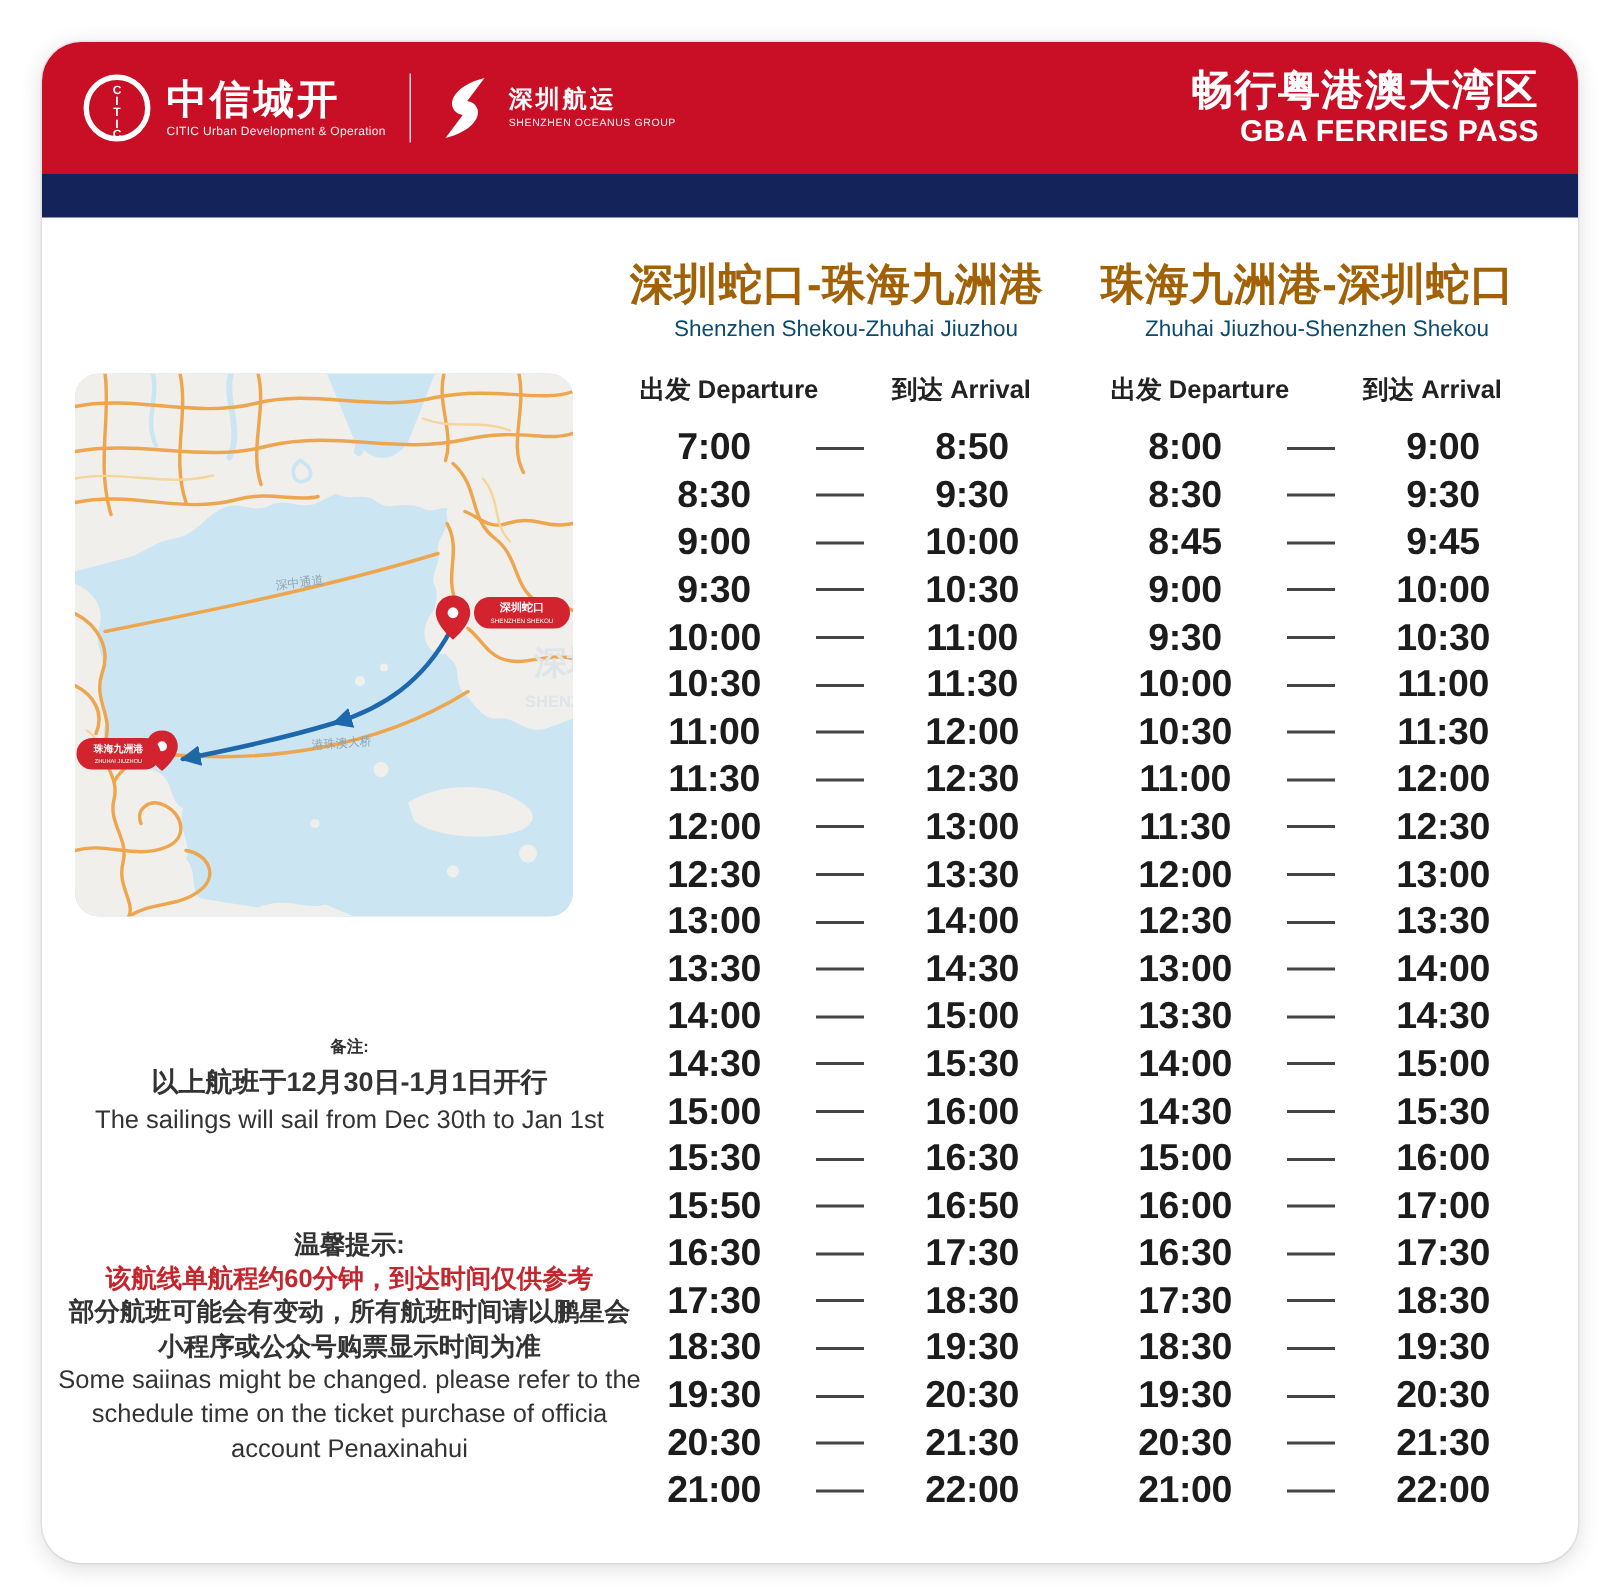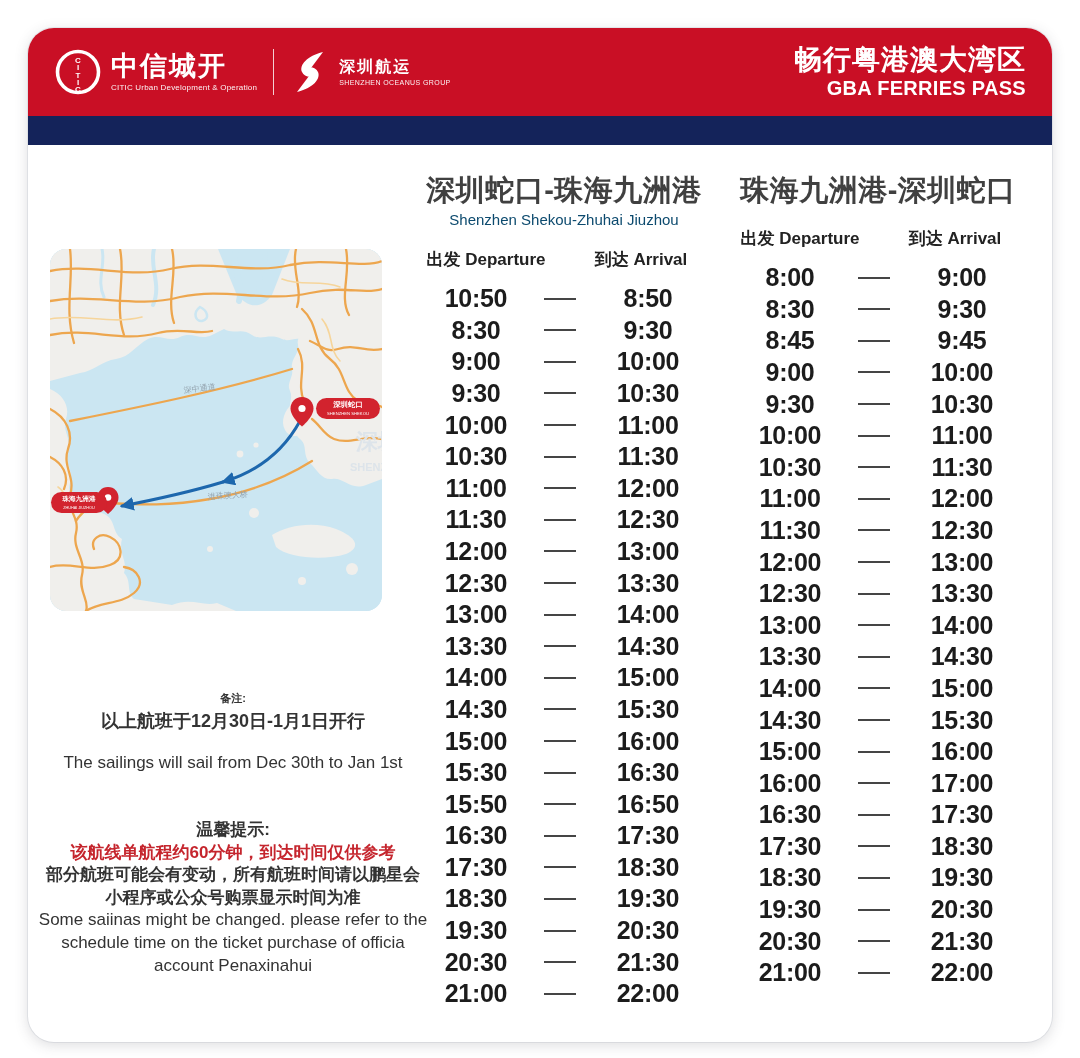--- a/index.html
+++ b/index.html
@@ -27,31 +27,31 @@
   .slogan{text-align:right;color:#fff;line-height:1.15;}
   .slogan-cn{font-size:28px;font-weight:bold;letter-spacing:1px;}
   .slogan-en{font-size:20px;font-weight:bold;letter-spacing:.3px;}
   
   .main{position:relative;height:897px;}
   .map{position:absolute;left:22px;top:104px;width:332px;height:362px;border-radius:16px;overflow:hidden;background:#cbe6f2;}
   .map svg{display:block;}
   .remarks{position:absolute;left:5px;top:546px;width:400px;text-align:center;color:#333;line-height:1.35;}
   .r-title{font-size:11px;font-weight:bold;}
   .r-cn{font-size:18px;font-weight:bold;margin-top:3px;}
-  .r-en{font-size:17px;margin-top:19px;}
+  .r-en{font-size:17px;margin-top:3px;}
   .notice{position:absolute;left:5px;top:674px;width:400px;text-align:center;color:#333;font-size:17px;line-height:1.33;}
   .n-title{font-weight:bold;}
   .red{color:#c5252d;}
   .rbold{font-weight:bold;}
   .cnsemi{font-weight:bold;}
   
   .table{position:absolute;top:30px;width:288px;}
   .t1{left:392px;}
   .t2{left:706px;}
-  .t-cn{font-size:29px;font-weight:bold;color:#404040;text-align:center;letter-spacing:.5px;line-height:1.1;margin:0;}
+  .t-cn{font-size:29px;font-weight:bold;color:#a16207;letter-spacing:.5px;line-height:1.1;margin:0;}
   .t-en{font-size:15px;color:#0c4a6e;text-align:center;margin-top:4px;}
   .thead{display:flex;margin-top:20px;font-size:17px;font-weight:bold;color:#222;gap:20px;}
   .th-dep{width:132px;text-align:center;}
   .th-arr{width:122px;text-align:center;margin-left:auto;margin-right:6px;}
   .rows{margin-top:12px;}
   .trow{display:flex;align-items:center;height:31.6px;}
   .dep,.arr{font-size:25px;font-weight:600;color:#1c1c1c;letter-spacing:-.3px;}
   .dep{width:112px;text-align:center;}
   .arr{width:120px;text-align:center;}
   .sep{flex:1;display:flex;justify-content:center;}
@@ -214,21 +214,21 @@
 
     <section class="table t1">
       <h2 class="t-cn">深圳蛇口-珠海九洲港</h2>
       <div class="t-en">Shenzhen Shekou-Zhuhai Jiuzhou</div>
       <div class="thead">
         <span class="th-dep">出发 Departure</span>
         <span class="th-arr">到达 Arrival</span>
       </div>
       <div class="rows">
           <div class="trow">
-            <span class="dep">10:50</span>
+            <span class="dep">7:00</span>
             <span class="sep"></span>
             <span class="arr">8:50</span>
           </div>
           <div class="trow">
             <span class="dep">8:30</span>
             <span class="sep"></span>
             <span class="arr">9:30</span>
           </div>
           <div class="trow">
             <span class="dep">9:00</span>
@@ -333,20 +333,21 @@
           <div class="trow">
             <span class="dep">21:00</span>
             <span class="sep"></span>
             <span class="arr">22:00</span>
           </div>
         </div>
     </section>
 
     <section class="table t2">
       <h2 class="t-cn">珠海九洲港-深圳蛇口</h2>
+      <div class="t-en">Zhuhai Jiuzhou-Shenzhen Shekou</div>
       <div class="thead">
         <span class="th-dep">出发 Departure</span>
         <span class="th-arr">到达 Arrival</span>
       </div>
       <div class="rows">
           <div class="trow">
             <span class="dep">8:00</span>
             <span class="sep"></span>
             <span class="arr">9:00</span>
           </div>

